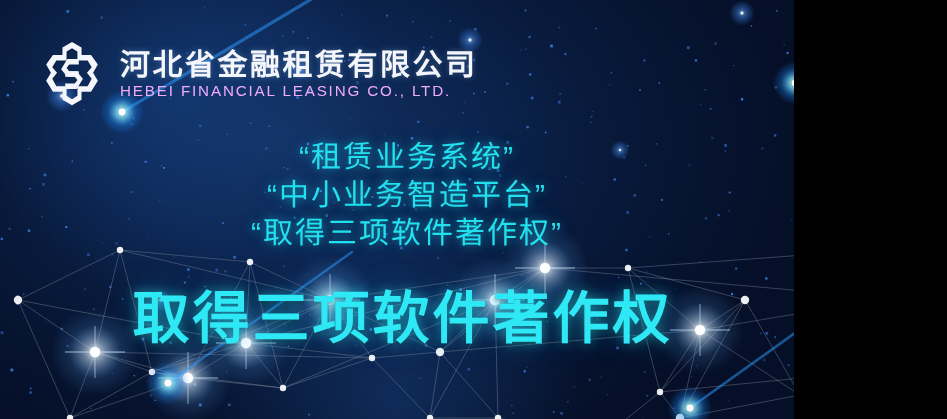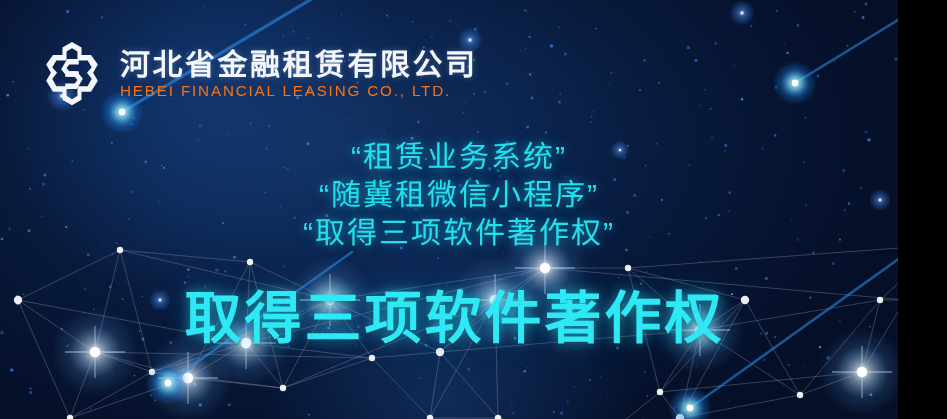--- a/index.html
+++ b/index.html
@@ -2,21 +2,21 @@
 <html lang="zh-CN"><head>
 <meta charset="utf-8">
 <style>
   html, body {
     margin: 0;
     padding: 0;
     background: #000;
   }
   #stage {
     position: relative;
-    width: 898px;
+    width: 794px;
     height: 419px;
     overflow: hidden;
     font-family: "Liberation Sans", "DejaVu Sans", sans-serif;
     background: #071838;
   }
 
   
   .bg-layer { position: absolute; inset: 0; pointer-events: none; }
 
   #bg-base {
@@ -49,21 +49,21 @@
     font-weight: 700;
     color: #f4f6fb;
     letter-spacing: 2.5px;
     line-height: 1.08;
     white-space: nowrap;
     text-shadow: 0 0 6px rgba(150,200,255,0.35);
   }
   #company-en {
     font-size: 15.2px;
     font-weight: 400;
-    color: #f97316;
+    color: #f0abfc;
     letter-spacing: 1.85px;
     line-height: 1.15;
     white-space: nowrap;
   }
 
   
   #product-lines {
     position: absolute;
     left: 0;
     right: 0;
@@ -673,19 +673,19 @@
       </g>
     </svg>
     <div id="logo-text">
       <div id="company-cn">河北省金融租赁有限公司</div>
       <div id="company-en">HEBEI FINANCIAL LEASING CO., LTD.</div>
     </div>
   </div>
 
   <div id="product-lines">
     <div class="product-line">“租赁业务系统”</div>
-    <div class="product-line">“随冀租微信小程序”</div>
+    <div class="product-line">“中小业务智造平台”</div>
     <div class="product-line">“取得三项软件著作权”</div>
   </div>
 
   <div id="headline">取得三项软件著作权</div>
 
 </div>
 
 </body></html>

